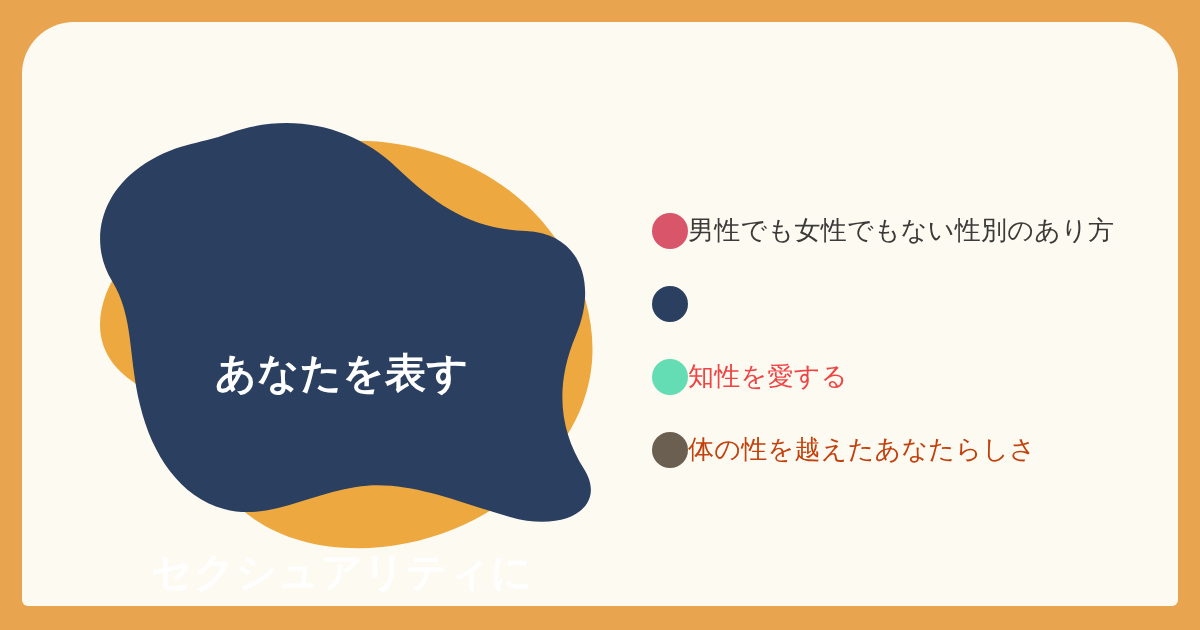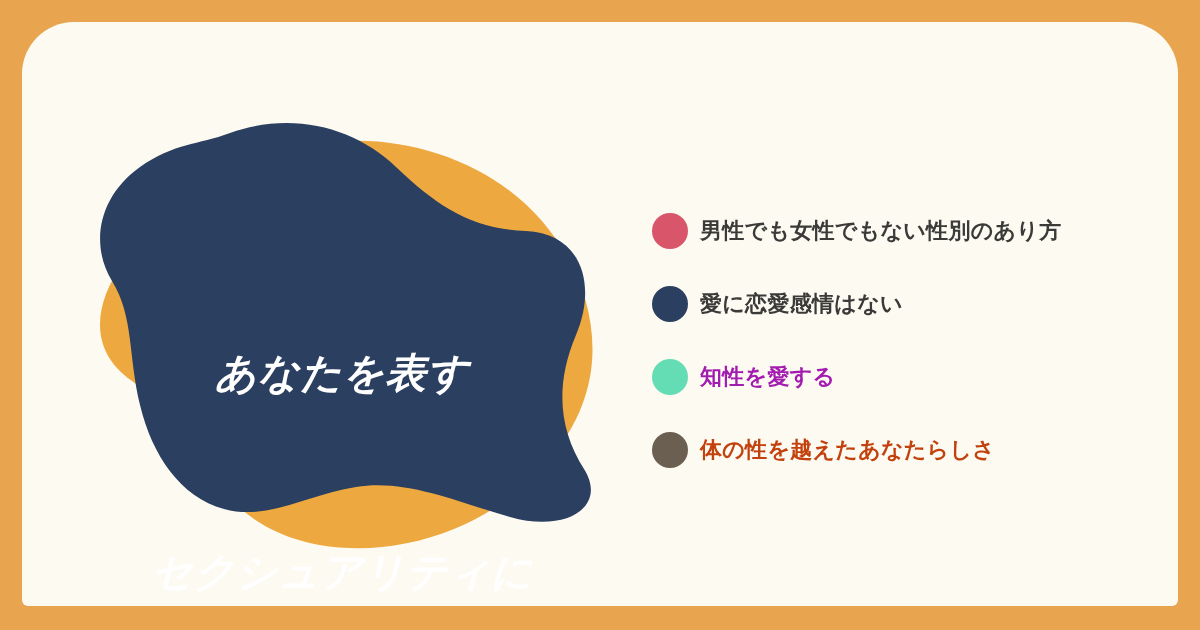--- a/index.html
+++ b/index.html
@@ -57,47 +57,47 @@
     width: 440px;
     text-align: center;
     color: #ffffff;
     font-size: 41px;
     line-height: 1.62;
     font-weight: 700;
     letter-spacing: 0.5px;
     white-space: pre;
     pointer-events: none;
   }
-  .hl-line { display: block; font-style: italic; }
+  .hl-line { display: block; }
 
   
   #options {
     position: absolute;
     left: 630px;
     top: 172px;
     width: 500px;
   }
   .option-row {
     display: flex;
     align-items: center;
     height: 73px;
   }
   .option-dot {
     width: 36px;
     height: 36px;
     border-radius: 50%;
     flex: 0 0 36px;
   }
   .option-label {
-    margin-left: 12px;
-    font-size: 22px;
+    margin-left: 0;
+    font-size: 26px;
     color: #3a3a38;
     letter-spacing: 0.3px;
     white-space: nowrap;
-    font-weight: 700;
+    font-weight: 400;
   }
 </style>
 </head>
 <body>
 
 <div id="stage" style="background: rgb(232, 164, 79);">
 
   <div id="card" style="background: rgb(253, 250, 242);">
 
     <div id="blob-art">
@@ -135,26 +135,25 @@
 
     <div id="options">
 
       <div class="option-row">
         <span class="option-dot" style="background:#d9556a"></span>
         <span class="option-label" style="color: rgb(58, 58, 56);">男性でも女性でもない性別のあり方</span>
       </div>
 
       <div class="option-row">
         <span class="option-dot" style="background:#2b3f60"></span>
-        <span class="option-label" style="color: rgb(58, 58, 56);">愛に恋愛感情はない</span>
       </div>
 
       <div class="option-row">
         <span class="option-dot" style="background:#64ddb4"></span>
-        <span class="option-label" style="color: #a21caf; text-align: center;">知性を愛する</span>
+        <span class="option-label" style="color: #ef4444; text-align: center;">知性を愛する</span>
       </div>
 
       <div class="option-row">
         <span class="option-dot" style="background:#6b5f51"></span>
         <span class="option-label" style="color: #c2410c;">体の性を越えたあなたらしさ</span>
       </div>
 
     </div>
 
   </div>

